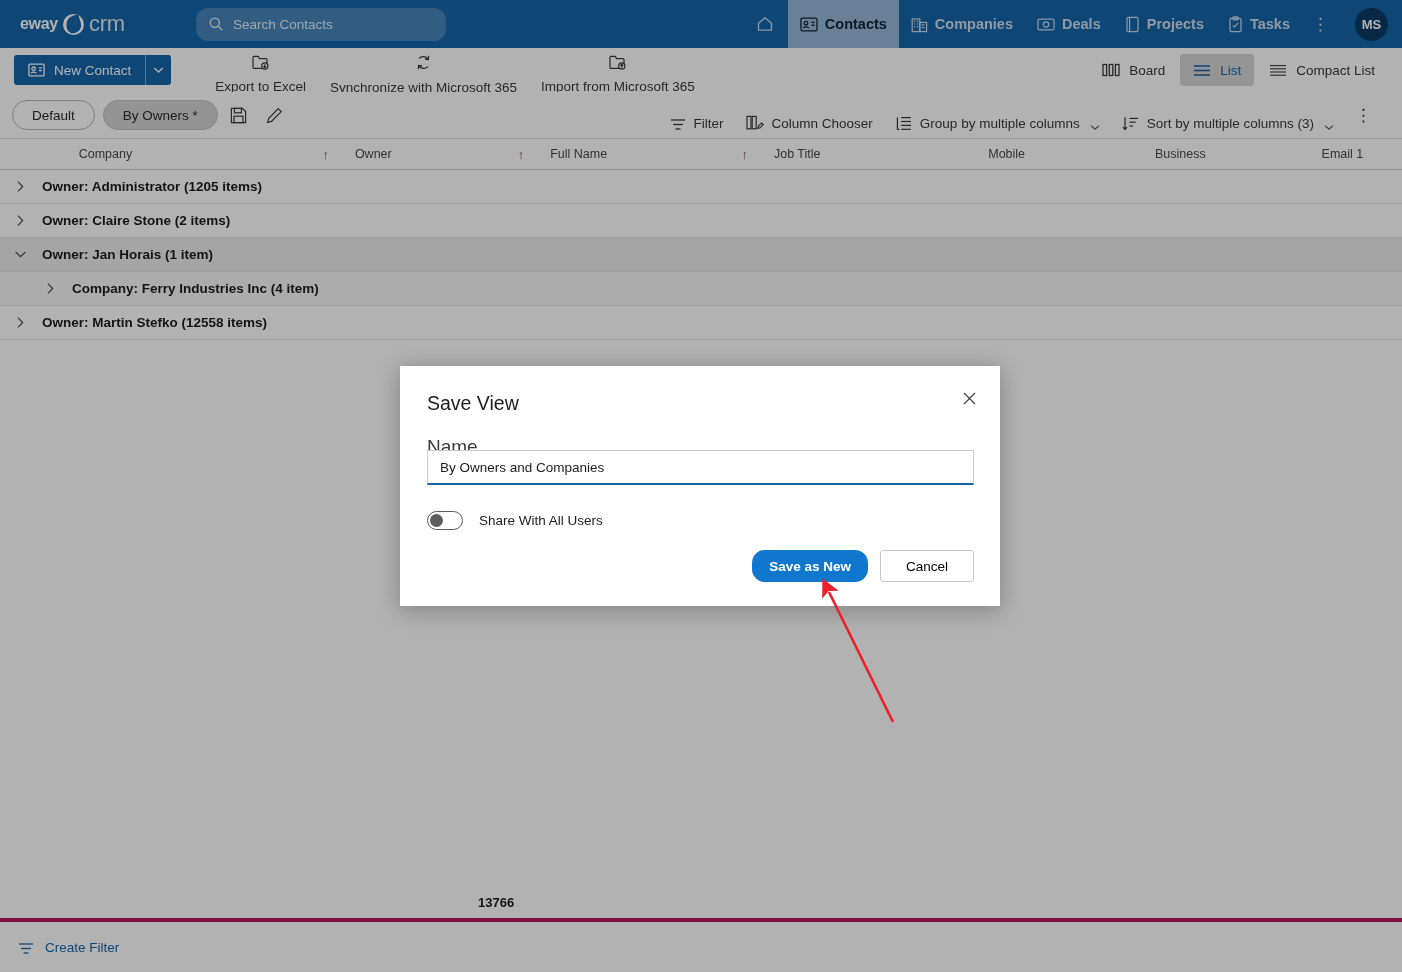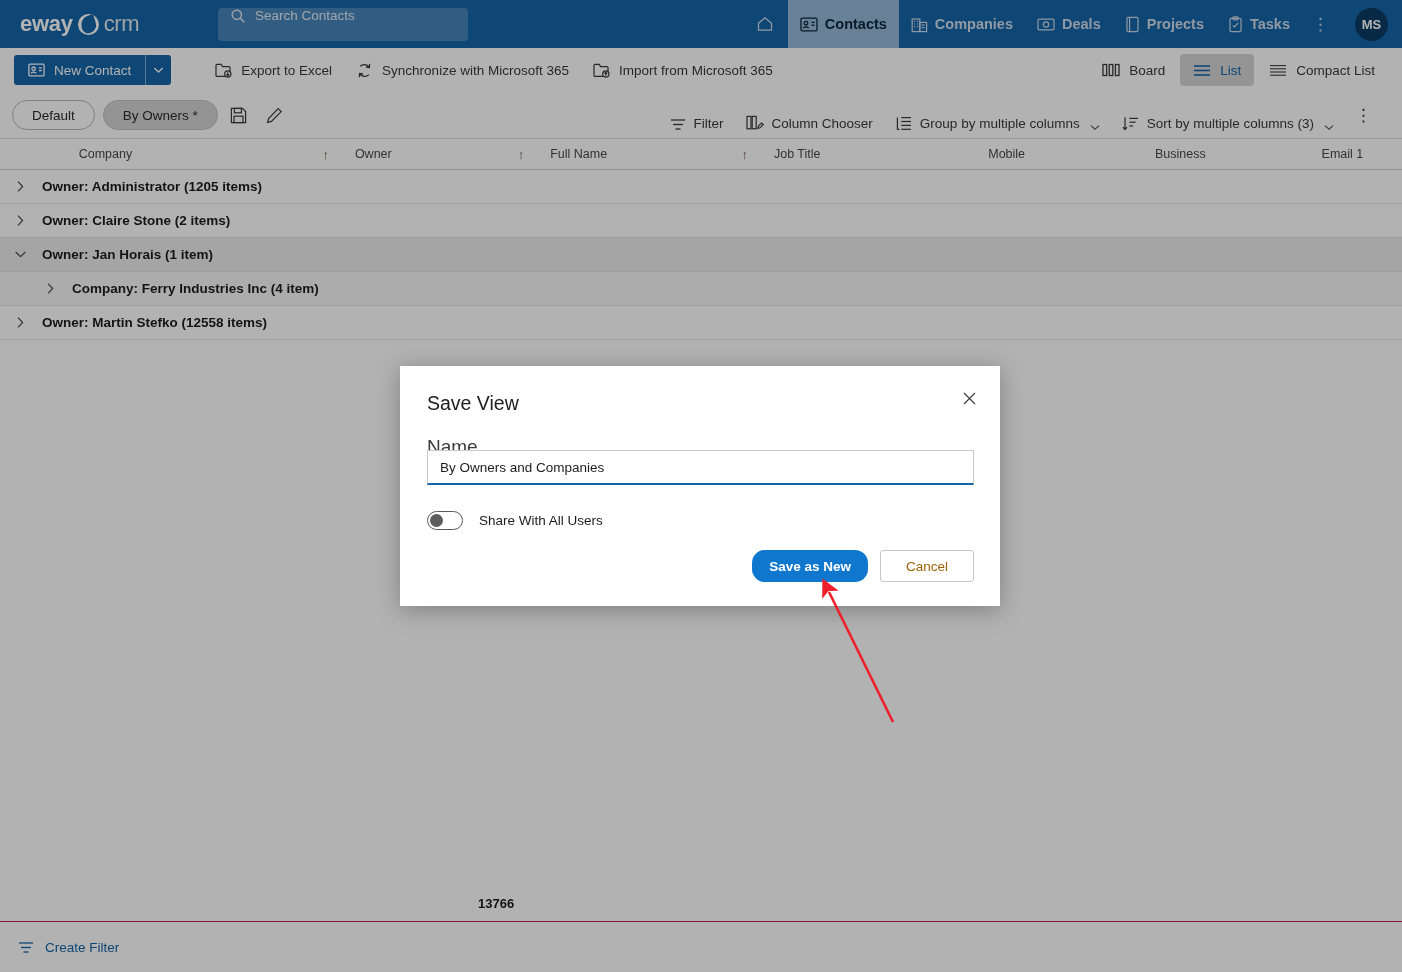--- a/index.html
+++ b/index.html
@@ -15,32 +15,32 @@
   
   .dim-layer { position: absolute; inset: 0; background: rgba(0,0,0,0.30); z-index: 50; pointer-events: none; }
 
   
   .topbar {
     position: absolute; top: 0; left: 0; width: 1402px; height: 48px;
     background: #1565a8;
     display: flex; align-items: center;
   }
   .brand { display: flex; align-items: center; gap: 5px; margin-left: 20px; width: 160px; }
-  .brand-eway { font-size: 22px; font-weight: bold; color: #ffffff; letter-spacing: -0.3px; }
+  .brand-eway { font-size: 16px; font-weight: bold; color: #ffffff; letter-spacing: -0.3px; }
   .brand-mark { width: 21px; height: 21px; border-radius: 50%; background: #ffffff; position: relative; overflow: hidden; }
   .brand-mark::after {
     content: ""; position: absolute; left: 3px; top: 2px; width: 15px; height: 17px;
     background: #1565a8; border-radius: 60% 10% 50% 40%; transform: rotate(-18deg);
   }
   .brand-crm { font-size: 22px; color: #e2e9ef; letter-spacing: -0.3px; }
 
   .search-box {
-    margin-left: 38px; width: 250px; height: 33px; border-radius: 4px;
+    margin-left: 16px; width: 250px; height: 33px; border-radius: 12px;
     background: rgba(255,255,255,0.22);
-    display: flex; align-items: flex-start; gap: 9px; padding: 0 12px;
+    display: flex; align-items: center; gap: 9px; padding: 0 12px;
   }
   .search-box .ph { font-size: 13.5px; color: #e6edf4; }
 
   .nav { margin-left: auto; display: flex; align-items: center; height: 48px; padding-right: 14px; }
   .nav-item {
     display: flex; align-items: center; gap: 7px; height: 48px; padding: 0 12px;
     font-size: 14.5px; color: #cfdcea; font-weight: bold; cursor: pointer;
   }
   .nav-item.home { padding: 0 14px; }
   .nav-item.active { background: rgba(255,255,255,0.55); color: #10263a; }
@@ -62,21 +62,21 @@
     display: flex; align-items: center; gap: 9px; padding: 0 14px; cursor: pointer;
     border-radius: 3px 0 0 3px;
   }
   .btn-primary-caret {
     background: #1565a8; color: #ffffff; width: 26px;
     display: flex; align-items: center; justify-content: center; cursor: pointer;
     border-left: 1px solid rgba(255,255,255,0.45); border-radius: 0 3px 3px 0;
   }
   .tb-action {
     display: flex; align-items: center; gap: 9px; font-size: 13.5px; color: #3a3a3a;
-    padding: 0 12px; height: 32px; cursor: pointer;
+    padding: 0 12px; height: 32px; cursor: pointer; flex-direction: column;
   }
   .tb-action.first { margin-left: 32px; }
   .view-modes { margin-left: auto; display: flex; align-items: center; gap: 2px; }
   .vm {
     display: flex; align-items: center; gap: 9px; font-size: 13.5px; color: #3a3a3a;
     padding: 0 13px; height: 32px; border-radius: 4px; cursor: pointer;
   }
   .vm.active { background: #d6d6d6; color: #1565a8; }
 
   
@@ -126,31 +126,31 @@
   .chev {
     width: 20px; display: flex; align-items: center; justify-content: center;
     color: #555; font-size: 12px;
   }
   .grow.lvl0 .chev { margin-left: 10px; }
   .grow.lvl1 .chev { margin-left: 40px; }
   .grow .gtext { margin-left: 12px; }
 
   .summary {
     position: absolute; top: 886px; left: 0; width: 1402px; height: 36px;
-    background: #ffffff; border-bottom: 1px solid #be185d;
+    background: #ffffff; border-bottom: 4px solid #be185d;
     display: flex; align-items: center;
   }
   .summary .count { font-size: 13px; color: #1d1d1d; font-weight: bold; margin-left: 478px; }
 
   .statusbar {
     position: absolute; top: 922px; left: 0; width: 1402px; height: 50px;
     background: #ffffff; display: flex; align-items: center; padding-left: 18px;
   }
   .create-filter {
-    display: flex; align-items: center; gap: 11px; font-size: 13.5px; color: #1565a8; cursor: pointer;
+    display: flex; align-items: flex-end; gap: 11px; font-size: 13.5px; color: #1565a8; cursor: pointer;
   }
 
   
   .modal {
     position: absolute; z-index: 100;
     left: 400px; top: 366px; width: 600px; height: 240px;
     background: #ffffff; box-shadow: 0 4px 22px rgba(0,0,0,0.28);
   }
   .modal-title { position: absolute; left: 27px; top: 26px; font-size: 19.5px; color: #1d1d1d; }
   .modal-close {
@@ -174,21 +174,21 @@
     border-radius: 50%; background: #5d5d5d;
   }
   .toggle-label { font-size: 13.5px; color: #1d1d1d; }
   .modal-actions { position: absolute; right: 26px; bottom: 24px; display: flex; gap: 12px; }
   .btn-save {
     background: #1077cf; color: #ffffff; font-size: 13.5px; font-weight: bold;
     height: 32px; padding: 0 17px; border: none; border-radius: 13px; cursor: pointer;
     font-family: "Liberation Sans", sans-serif;
   }
   .btn-cancel {
-    background: #ffffff; color: #a16207; font-size: 13.5px;
+    background: #ffffff; color: #000000; font-size: 13.5px;
     height: 32px; padding: 0 25px; border: 1px solid #c6c6c6; border-radius: 3px; cursor: pointer;
     font-family: "Liberation Sans", sans-serif;
   }
 
   .annotation { position: absolute; inset: 0; z-index: 200; pointer-events: none; }
   svg.icn { display: block; }
 </style>
 </head>
 <body>
 

